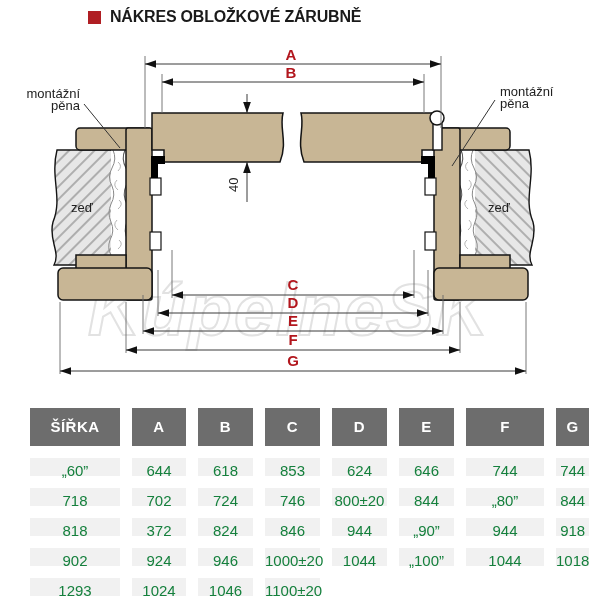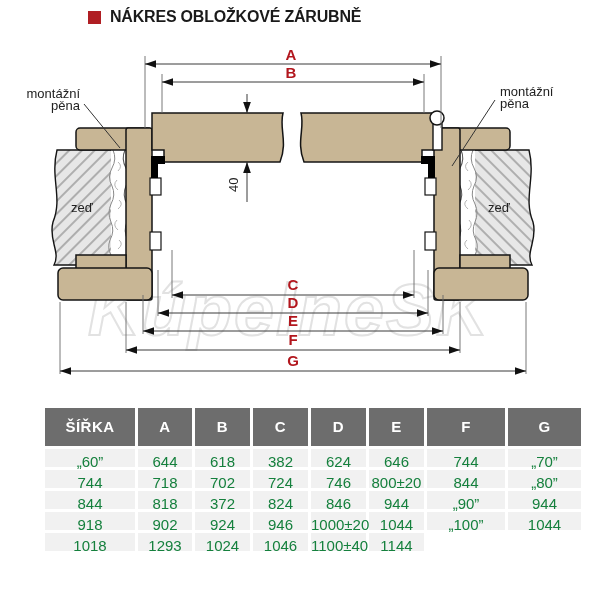--- a/index.html
+++ b/index.html
@@ -12,23 +12,23 @@
   
   #drawing{position:absolute;left:0;top:40px;}
   svg{font-family:"Liberation Sans",sans-serif;}
   .dimtxt{fill:#b2161d;font-weight:bold;font-size:15px;text-anchor:middle;}
   .lbl{fill:#222;font-size:13px;}
   .dline{stroke:#3a3a3a;stroke-width:1;fill:none;}
   .ext{stroke:#6a6a6a;stroke-width:0.9;fill:none;}
   .wood{fill:#c8b695;stroke:#141414;stroke-width:1.5;}
   .wm{fill:none;stroke:#e2e2e2;stroke-width:2;font-size:72px;font-weight:bold;font-style:italic;letter-spacing:2px;}
   
-  #spec{position:absolute;left:45px;top:408px;width:536px;display:grid;
+  #spec{position:absolute;left:30px;top:408px;width:536px;display:grid;
         grid-template-columns:90px 54px 55px 55px 55px 55px 78px 1fr;
-        grid-auto-rows:auto;gap:3px;background:#ffffff;}
+        grid-auto-rows:auto;gap:12px;background:#ffffff;}
   #spec .th{background:#6d6d6d;color:#ffffff;font-weight:bold;font-size:15px;
             height:38px;line-height:38px;text-align:center;letter-spacing:0.5px;}
   #spec .td{background:#f1f1f1;color:#15803d;font-size:15px;height:18px;line-height:26px;
             text-align:center;}
 </style>
 </head>
 <body>
 
 <div id="page">
 
@@ -147,26 +147,25 @@
     <div class="th">B</div>
     <div class="th">C</div>
     <div class="th">D</div>
     <div class="th">E</div>
     <div class="th">F</div>
     <div class="th">G</div>
 
     <div class="td">„60”</div>
     <div class="td">644</div>
     <div class="td">618</div>
-    <div class="td">382</div>
+    <div class="td">853</div>
     <div class="td">624</div>
     <div class="td">646</div>
     <div class="td">744</div>
 
-    <div class="td">„70”</div>
     <div class="td">744</div>
     <div class="td">718</div>
     <div class="td">702</div>
     <div class="td">724</div>
     <div class="td">746</div>
     <div class="td">800±20</div>
     <div class="td">844</div>
 
     <div class="td">„80”</div>
     <div class="td">844</div>
@@ -184,17 +183,16 @@
     <div class="td">946</div>
     <div class="td">1000±20</div>
     <div class="td">1044</div>
 
     <div class="td">„100”</div>
     <div class="td">1044</div>
     <div class="td">1018</div>
     <div class="td">1293</div>
     <div class="td">1024</div>
     <div class="td">1046</div>
-    <div class="td">1100±40</div>
-    <div class="td">1144</div>
+    <div class="td">1100±20</div>
   </div>
 
 </div>
 
 </body></html>

